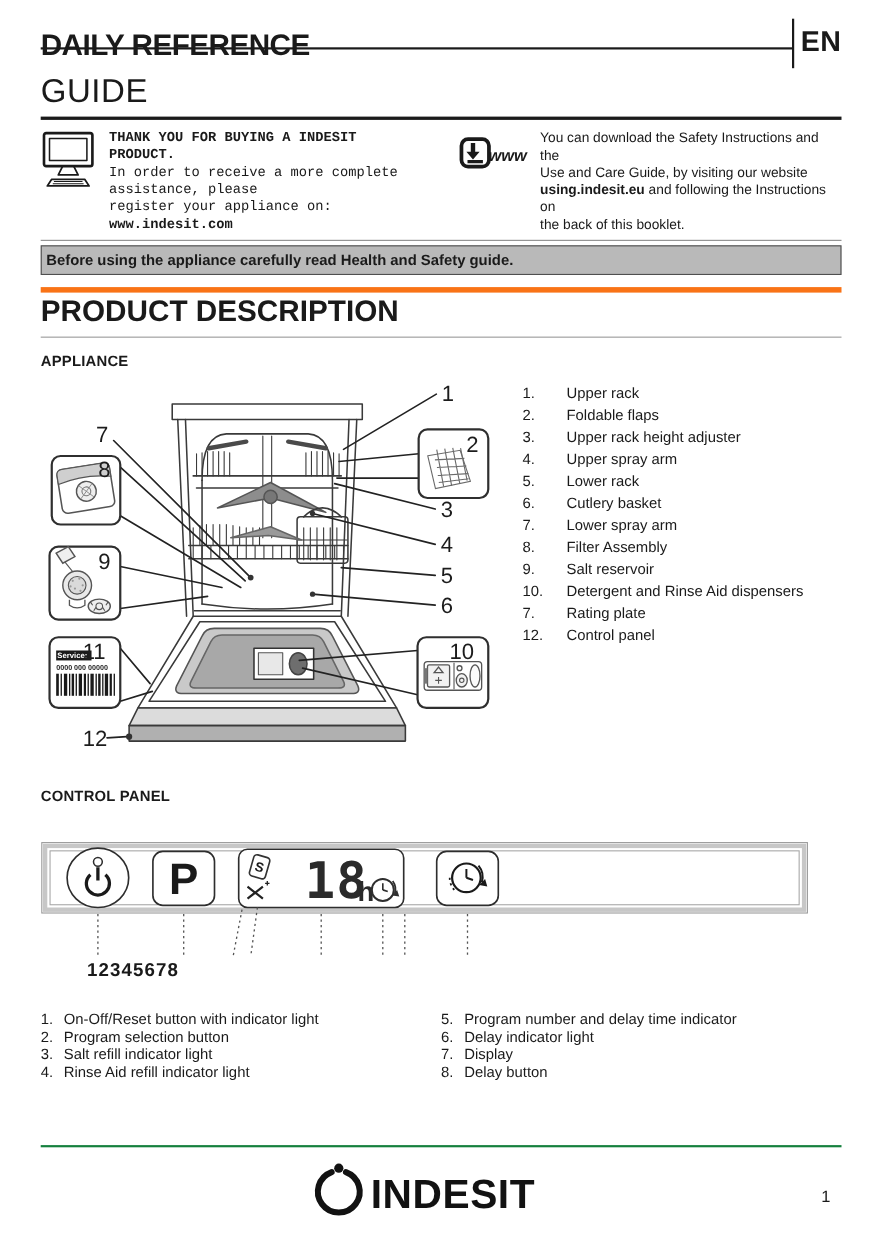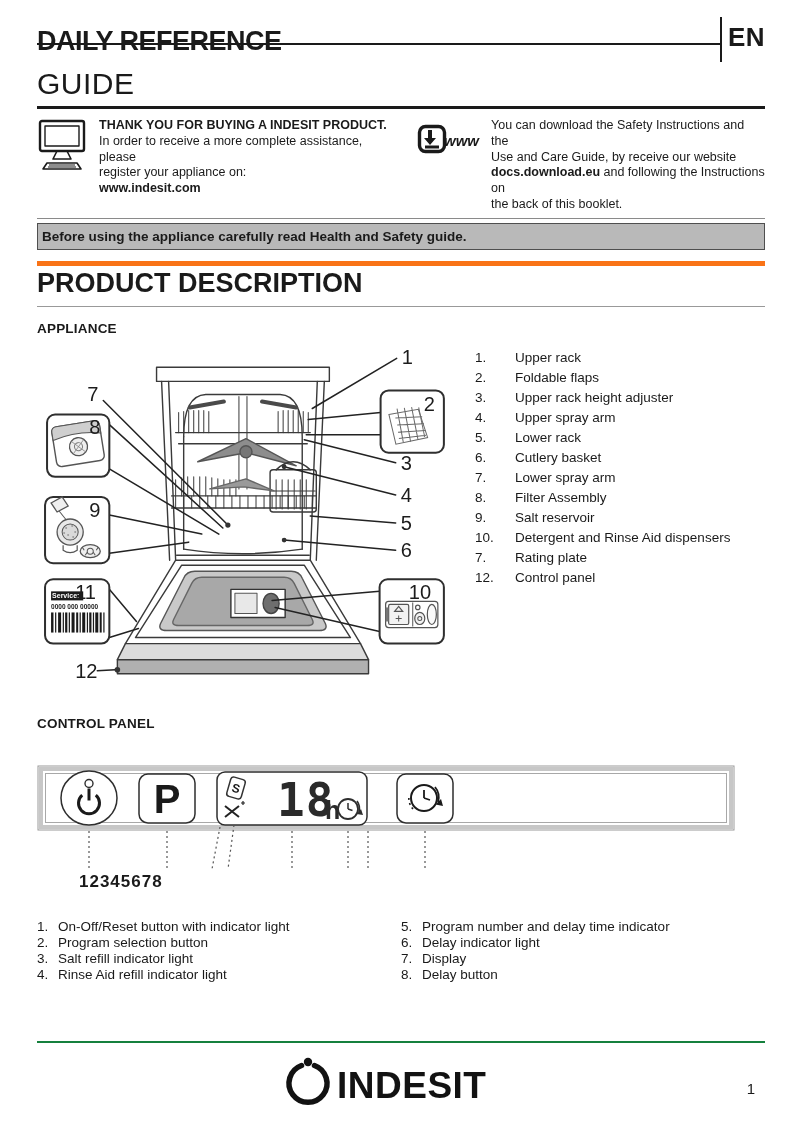--- a/index.html
+++ b/index.html
@@ -8,21 +8,21 @@
         padding:0 37px;overflow:hidden;}
   
   .header{position:relative;height:106px;border-bottom:3px solid #1a1a1a;}
   .header-line{position:absolute;top:43px;left:0;width:683px;height:2px;background:#1a1a1a;}
   .en-tick{position:absolute;top:17px;left:683px;width:2px;height:45px;background:#1a1a1a;}
   .en-label{position:absolute;top:22px;right:0;font-size:26px;font-weight:700;letter-spacing:.5px;}
   .title1{position:absolute;top:26px;left:0;font-size:27px;font-weight:800;letter-spacing:-.5px;}
   .title2{position:absolute;top:67px;left:0;font-size:30px;font-weight:400;letter-spacing:.5px;}
   
   .info-row{display:flex;margin-top:9px;min-height:66px;}
-  .info-left{display:flex;width:352px;gap:10px;}
+  .info-left{display:flex;width:352px;gap:10px;font-family:Liberation Mono, monospace;}
   .info-right{display:flex;margin-left:28px;gap:10px;flex:1;}
   .info-text{font-size:12.5px;line-height:1.26;}
   .info-text .bold{font-weight:700;}
   .dl-icon-wrap{display:flex;align-items:flex-start;padding-top:6px;}
   
   .hr-thin{border:none;border-top:1px solid #8a8a8a;margin:5px 0 0 0;}
   .banner{margin-top:4px;background:#b9b9b9;border:1px solid #4f4f4f;text-align:left;
           font-size:13.5px;font-weight:700;padding:5px 4px;}
   
   .pd-block{margin-top:11px;border-top:5px solid #f97316;border-bottom:1px solid #999;padding:2px 0 7px 0;}
@@ -89,22 +89,22 @@
           <g fill="none" stroke="#1a1a1a">
             <rect x="2.5" y="2.5" width="25" height="25" rx="6" stroke-width="3.4"></rect>
             <polygon points="15,6 15,6 11,6 11,14 7,14 13,21 19,14 15,14" fill="#1a1a1a" stroke="none"></polygon>
             <path d="M8,23 L22,23" stroke-width="3"></path>
             <text x="27" y="22" font-size="15" font-weight="700" font-style="italic" fill="#1a1a1a" stroke="none">www</text>
           </g>
         </svg>
       </span>
       <div class="info-text">
         <span>You can download the Safety Instructions and the</span><br>
-        <span>Use and Care Guide, by receive our website</span><br>
-        <span class="bold">docs.download.eu</span><span> and following  the Instructions on</span><br>
+        <span>Use and Care Guide, by visiting our website</span><br>
+        <span class="bold">using.indesit.eu</span><span> and following  the Instructions on</span><br>
         <span>the back of this booklet.</span>
       </div>
     </div>
   </div>
 
   <hr class="hr-thin">
 
   <div class="banner">Before using the appliance carefully read Health and Safety guide.</div>
 
   <div class="pd-block">

